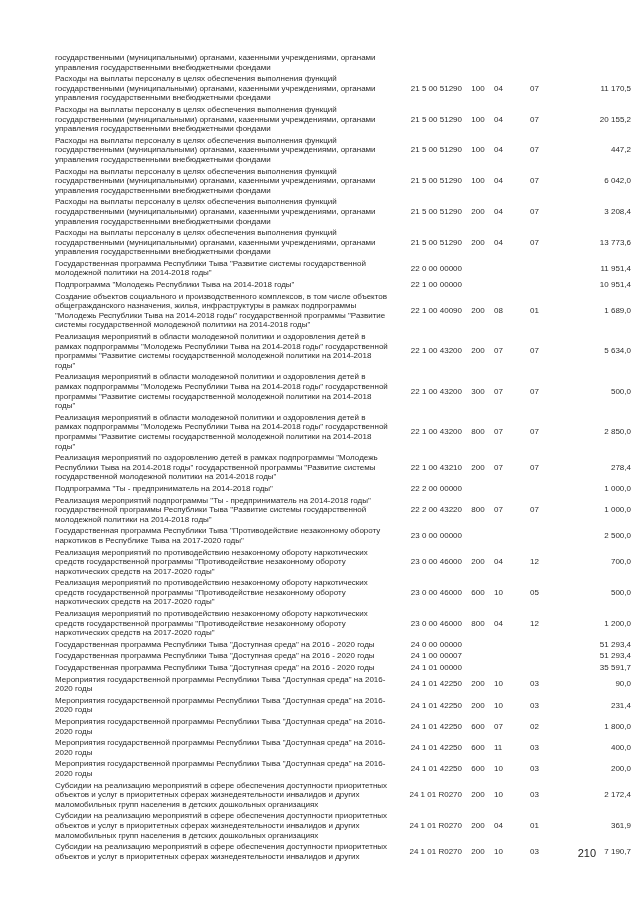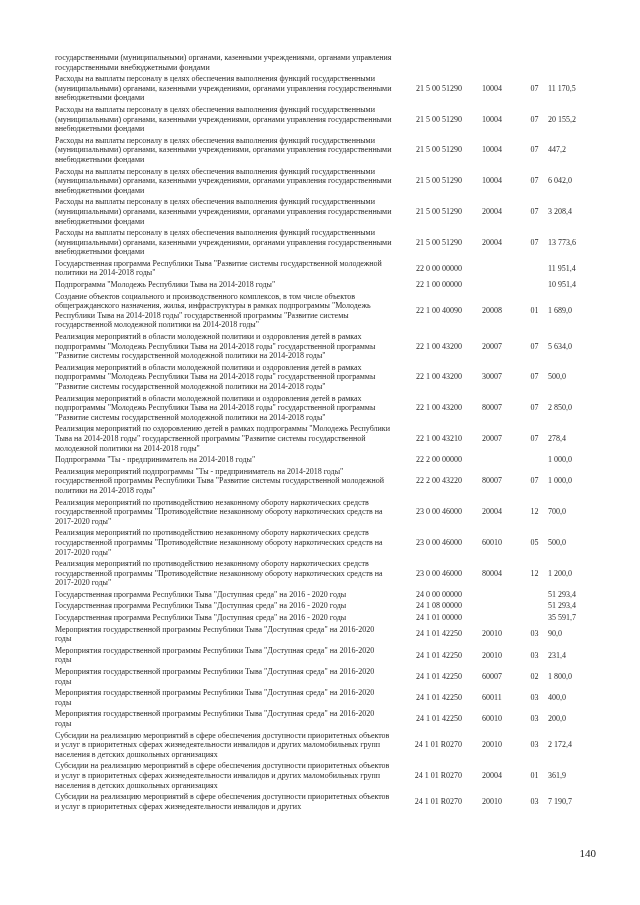--- a/index.html
+++ b/index.html
@@ -2,44 +2,44 @@
 <html><head>
 <meta charset="utf-8">
 <style>
   * { margin: 0; padding: 0; box-sizing: border-box; }
   html, body { background: #ffffff; }
   .page {
     position: relative;
     width: 640px;
     height: 905px;
     background: #ffffff;
-    font-family: Liberation Serif, serif;
+    font-family: Liberation Sans, sans-serif;
     color: #2b2b2b;
     overflow: hidden;
   }
   table.budget {
     position: absolute;
     left: 55px;
     top: 52px;
     width: 578px;
     border-collapse: collapse;
     table-layout: fixed;
   }
   td {
     font-size: 8px;
     line-height: 9.6px;
     vertical-align: middle;
     padding: 1px 0;
   }
   td.c-text   { width: 345px; padding-right: 8px; text-align: left; }
   td.c-code   { width: 62px;  text-align: right; white-space: nowrap; }
-  td.c-vr     { width: 32px;  text-align: right; white-space: nowrap; }
+  td.c-vr     { width: 32px;  text-align: center; white-space: nowrap; }
   td.c-rz     { width: 27px;  white-space: nowrap; }
   td.c-pr     { width: 27px;  text-align: center; white-space: nowrap; }
-  td.c-amount { width: 85px;  text-align: left;  white-space: nowrap; padding-right: 2px; }
+  td.c-amount { width: 85px;  text-align: right;  white-space: nowrap; padding-right: 2px; }
   .page-number {
     position: absolute;
     right: 44px;
     top: 846px;
     font-size: 11px;
     line-height: 14px;
     color: #222222;
   }
 </style>
 </head>
@@ -171,20 +171,28 @@
   </tr>
         <tr>
     <td class="c-text">Реализация мероприятий подпрограммы "Ты - предприниматель на 2014-2018 годы" государственной программы Республики Тыва "Развитие системы государственной молодежной политики на 2014-2018 годы"</td>
     <td class="c-code">22 2 00 43220</td>
     <td class="c-vr">800</td>
     <td class="c-rz">07</td>
     <td class="c-pr">07</td>
     <td class="c-amount">1 000,0</td>
   </tr>
         <tr>
+    <td class="c-text">Государственная программа Республики Тыва "Противодействие незаконному обороту наркотиков в Республике Тыва на 2017-2020 годы"</td>
+    <td class="c-code">23 0 00 00000</td>
+    <td class="c-vr"></td>
+    <td class="c-rz"></td>
+    <td class="c-pr"></td>
+    <td class="c-amount">2 500,0</td>
+  </tr>
+        <tr>
     <td class="c-text">Реализация мероприятий по противодействию незаконному обороту наркотических средств государственной программы "Противодействие незаконному обороту наркотических средств на 2017-2020 годы"</td>
     <td class="c-code">23 0 00 46000</td>
     <td class="c-vr">200</td>
     <td class="c-rz">04</td>
     <td class="c-pr">12</td>
     <td class="c-amount">700,0</td>
   </tr>
         <tr>
     <td class="c-text">Реализация мероприятий по противодействию незаконному обороту наркотических средств государственной программы "Противодействие незаконному обороту наркотических средств на 2017-2020 годы"</td>
     <td class="c-code">23 0 00 46000</td>
@@ -204,21 +212,21 @@
         <tr>
     <td class="c-text">Государственная программа Республики Тыва "Доступная среда" на 2016 - 2020 годы</td>
     <td class="c-code">24 0 00 00000</td>
     <td class="c-vr"></td>
     <td class="c-rz"></td>
     <td class="c-pr"></td>
     <td class="c-amount">51 293,4</td>
   </tr>
         <tr>
     <td class="c-text">Государственная программа Республики Тыва "Доступная среда" на 2016 - 2020 годы</td>
-    <td class="c-code">24 1 08 00000</td>
+    <td class="c-code">24 1 00 00007</td>
     <td class="c-vr"></td>
     <td class="c-rz"></td>
     <td class="c-pr"></td>
     <td class="c-amount">51 293,4</td>
   </tr>
         <tr>
     <td class="c-text">Государственная программа Республики Тыва "Доступная среда" на 2016 - 2020 годы</td>
     <td class="c-code">24 1 01 00000</td>
     <td class="c-vr"></td>
     <td class="c-rz"></td>
@@ -285,15 +293,15 @@
     <td class="c-text">Субсидии на реализацию мероприятий в сфере обеспечения доступности приоритетных объектов и услуг в приоритетных сферах жизнедеятельности инвалидов и других</td>
     <td class="c-code">24 1 01 R0270</td>
     <td class="c-vr">200</td>
     <td class="c-rz">10</td>
     <td class="c-pr">03</td>
     <td class="c-amount">7 190,7</td>
   </tr>
       </tbody>
   </table>
 
-  <div class="page-number">140</div>
+  <div class="page-number">210</div>
 
 </div>
 
 </body></html>

